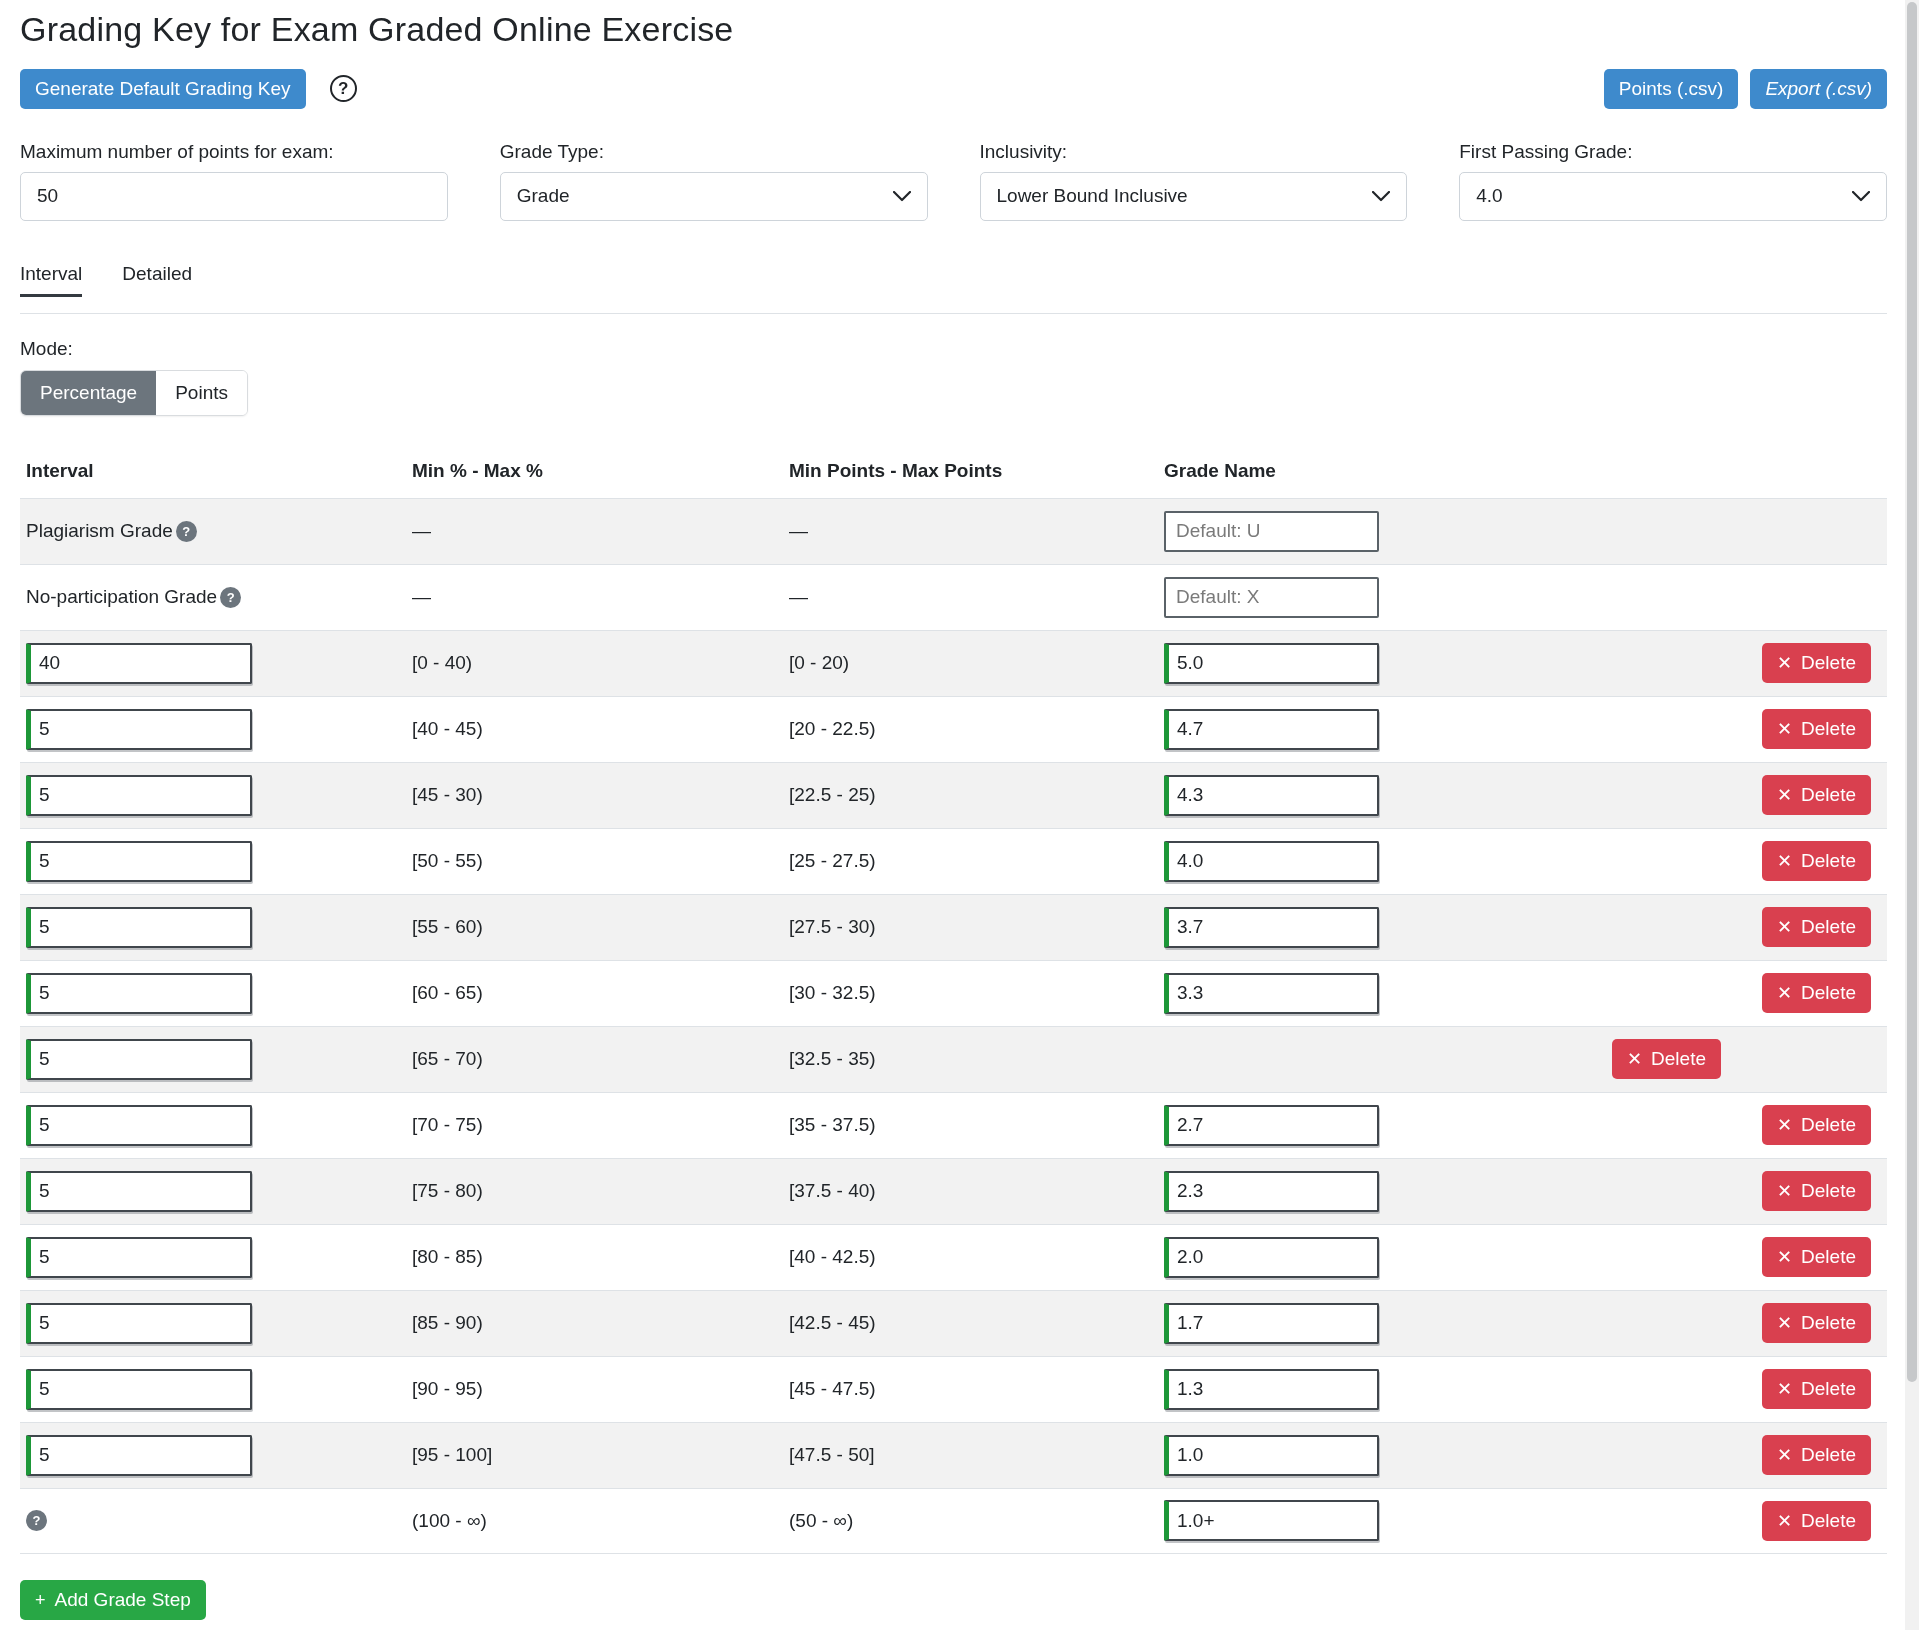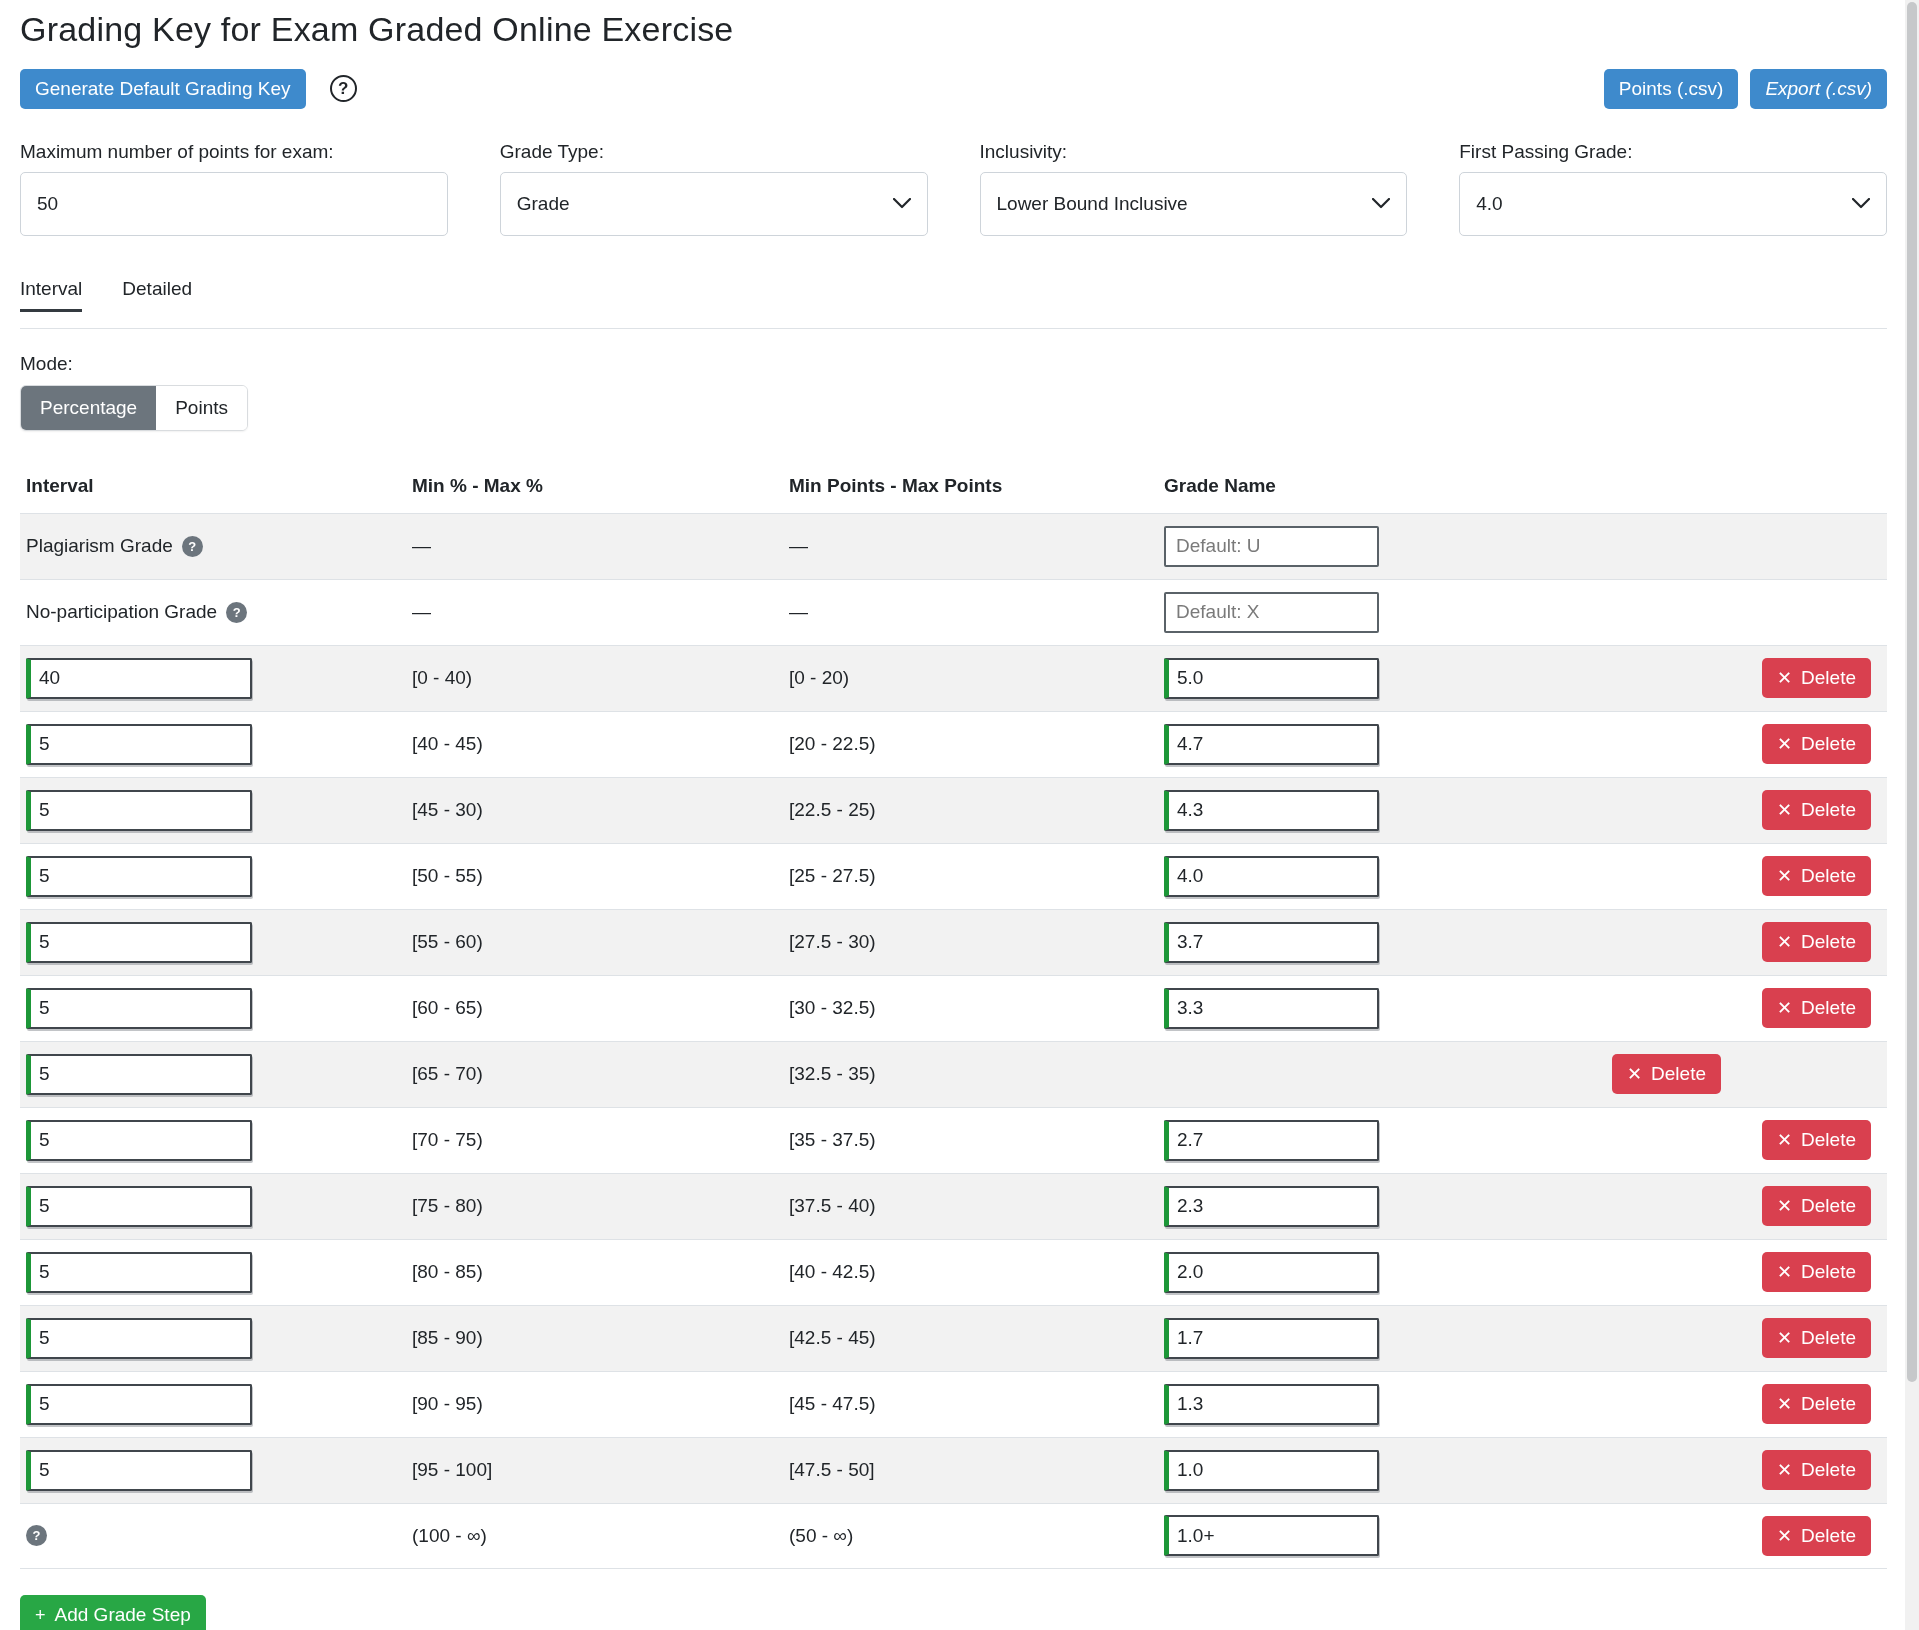--- a/index.html
+++ b/index.html
@@ -40,21 +40,21 @@
     width:27px;height:27px;border:2.5px solid #212529;border-radius:50%;
     display:inline-flex;align-items:center;justify-content:center;
     font-weight:700;font-size:17px;margin-left:24px;cursor:pointer;background:#fff;
   }
 
   
   .settings{display:flex;gap:52px;margin-bottom:42px;}
   .field{flex:1;min-width:0;}
   .field label{display:block;margin-bottom:9px;}
   .text-input,.select{
-    width:100%;height:64px;border:1px solid #ced4da;border-radius:5px;
+    width:100%;height:49px;border:1px solid #ced4da;border-radius:5px;
     font-family:inherit;font-size:19px;color:var(--text);
     padding:0 16px;background:#fff;
   }
   .select{display:flex;align-items:center;justify-content:space-between;cursor:pointer;}
   .chev svg{display:block;}
 
   
   .tabs{display:flex;gap:40px;margin-bottom:0;}
   .tab{padding-bottom:9px;cursor:pointer;}
   .tab.active{border-bottom:3px solid #343a40;}
@@ -74,21 +74,21 @@
   .thead,.trow{
     display:grid;
     grid-template-columns:386px 377px 375px 1fr 150px;
     align-items:center;
   }
   .thead{font-weight:700;padding:8px 0 16px 0;}
   .thead .cell,.trow .cell{padding-left:6px;}
   .trow{min-height:66px;border-top:1px solid var(--line);}
   .trows > .trow:nth-child(odd){background:var(--stripe);}
   .trows > .trow:last-child{border-bottom:1px solid var(--line);}
-  .row-label{display:flex;align-items:center;gap:9px;}
+  .row-label{display:flex;align-items:center;gap:3px;}
   .help-badge{
     width:21px;height:21px;border-radius:50%;background:#6c757d;color:#fff;
     display:inline-flex;align-items:center;justify-content:center;
     font-size:13px;font-weight:700;cursor:pointer;flex:0 0 auto;
   }
   .default-input{
     width:215px;height:41px;border:2px solid #5a6268;border-radius:2px;
     font-family:inherit;font-size:19px;padding:0 10px;background:#fff;color:var(--text);
   }
   .default-input::placeholder{color:#7a7a7a;}

